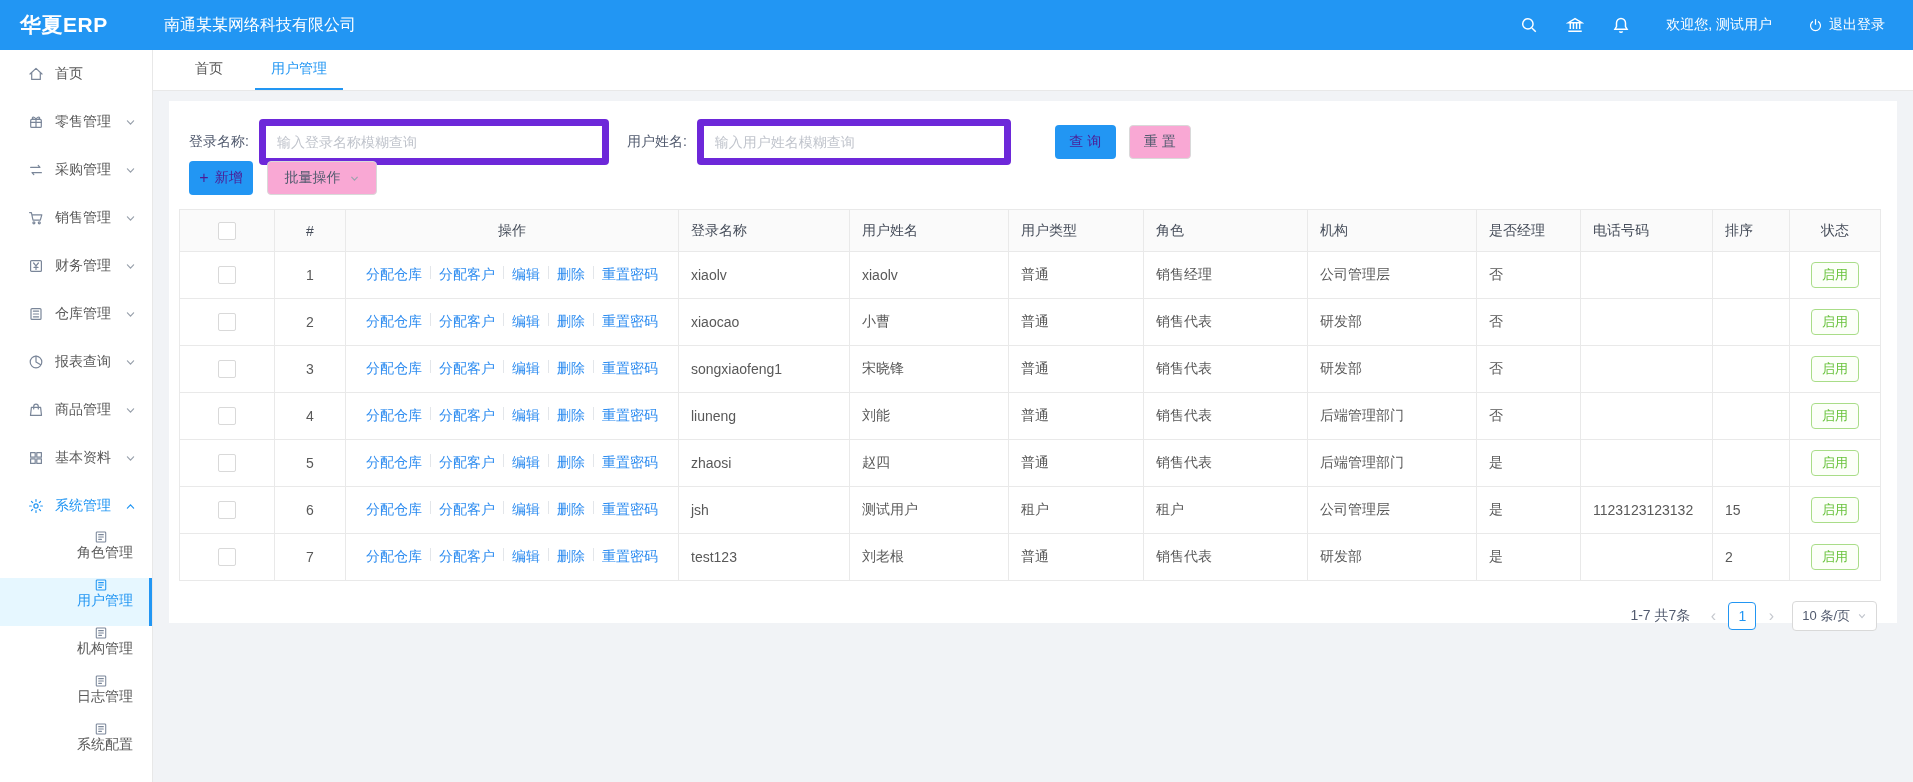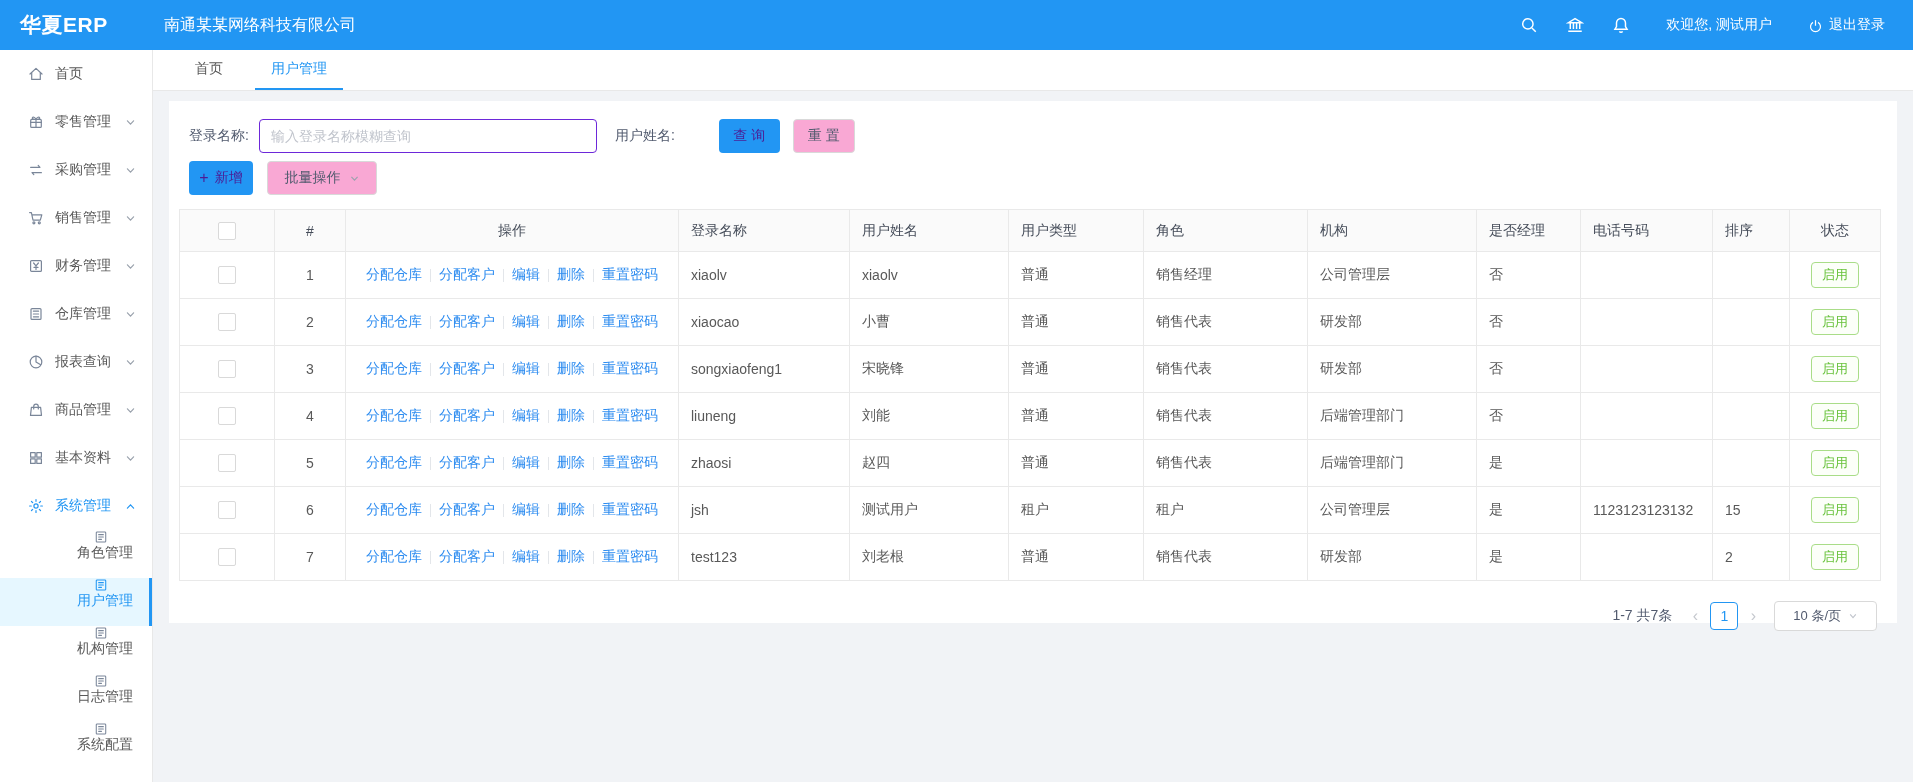--- a/index.html
+++ b/index.html
@@ -7,21 +7,21 @@
   .page{position:relative;width:1913px;height:782px;background:#f1f3f6;overflow:hidden;}
 
   
   .header{position:absolute;top:0;left:0;right:0;height:50px;background:#2296f3;display:flex;align-items:center;color:#fff;z-index:5;}
   .logo{width:132px;padding-left:20px;font-size:21px;font-weight:bold;letter-spacing:.5px;white-space:nowrap;}
   .company{font-size:16px;font-weight:500;margin-left:12px;white-space:nowrap;}
   .hright{margin-left:auto;display:flex;align-items:center;padding-right:28px;}
   .hicon{width:18px;height:18px;margin-left:28px;cursor:pointer;display:inline-flex;}
   .hicon svg{width:18px;height:18px;}
   .welcome{font-size:14px;margin-left:36px;white-space:nowrap;}
-  .logout{display:flex;align-items:flex-end;font-size:14px;margin-left:36px;cursor:pointer;white-space:nowrap;}
+  .logout{display:flex;align-items:center;font-size:14px;margin-left:36px;cursor:pointer;white-space:nowrap;}
   .logout .hicon{width:15px;height:15px;margin:0 6px 0 0;}
   .logout .hicon svg{width:15px;height:15px;}
 
   
   .sidebar{position:absolute;top:50px;left:0;bottom:0;width:152px;background:#fff;border-right:1px solid #e8e8e8;overflow:hidden;z-index:4;}
   .side-item{height:48px;display:flex;align-items:center;padding:0 16px 0 28px;font-size:14px;color:#595959;cursor:pointer;}
   .side-item .s-icon{width:16px;height:16px;margin-right:11px;color:#7a8699;display:inline-flex;flex:none;}
   .side-item .s-icon svg{width:16px;height:16px;}
   .side-item .chev{margin-left:auto;color:#9aa2ad;display:inline-flex;width:11px;height:11px;}
   .side-item .chev svg{width:11px;height:11px;}
@@ -37,21 +37,21 @@
   .main{position:absolute;top:50px;left:153px;right:0;bottom:0;}
   .tabbar{height:40px;background:#fff;border-bottom:1px solid #e8e8e8;display:flex;align-items:stretch;padding-left:26px;}
   .tab{font-size:14px;color:#595959;padding:0 16px;margin-right:16px;display:flex;align-items:center;cursor:pointer;border-bottom:2px solid transparent;}
   .tab.active{color:#2296f3;border-bottom:2px solid #2296f3;}
 
   .card{position:absolute;top:51px;left:16px;right:16px;height:522px;background:#fff;}
 
   
   .filter-row{position:absolute;top:18px;left:20px;display:flex;align-items:center;}
   .flabel{font-size:14px;color:#515a6e;white-space:nowrap;}
-  .finput{height:32px;border:1px solid #6d28d9;border-radius:4px;padding:0 11px;font-size:14px;color:#515a6e;margin-left:10px;outline:none;}
+  .finput{height:32px;border:7px solid #6d28d9;border-radius:4px;padding:0 11px;font-size:14px;color:#515a6e;margin-left:10px;outline:none;}
   .finput::placeholder{color:#c0c4cc;}
   .finput.w1{width:314px;}
   .finput.w2{width:278px;margin-left:10px;}
   .flabel.second{margin-left:18px;}
   .btn{height:34px;border-radius:4px;font-size:14px;cursor:pointer;border:1px solid transparent;display:inline-flex;align-items:center;justify-content:center;box-sizing:border-box;}
   .btn.primary{background:#2296f3;color:#4c1d95;}
   .btn.plain{background:#f9a8d4;color:#515a6e;border-color:#d9d9d9;}
   .btn.search{width:61px;margin-left:44px;}
   .btn.reset{width:62px;margin-left:13px;}
 
@@ -65,31 +65,31 @@
 
   
   .table-wrap{position:absolute;top:108px;left:10px;}
   table{border-collapse:collapse;table-layout:fixed;width:1701px;}
   th,td{border:1px solid #e9e9e9;padding:0 12px;font-size:14px;overflow:hidden;white-space:nowrap;}
   thead th{background:#fafafa;height:41px;font-weight:500;color:#454c59;text-align:left;}
   tbody td{height:46px;color:#595959;background:#fff;}
   th.c,td.c{text-align:center;padding:0 4px;}
   .cbx{width:16px;height:16px;border:1px solid #d9d9d9;border-radius:2px;background:#fff;margin:0 auto;cursor:pointer;}
   td.ops{padding:0 6px;}
-  .opswrap{display:flex;align-items:center;justify-content:center;}
+  .opswrap{display:flex;align-items:flex-start;justify-content:center;}
   .oplink{color:#2d8cf0;text-decoration:none;cursor:pointer;white-space:nowrap;}
   .opsep{width:1px;height:13px;background:#e3e6ea;margin:0 8px;flex:none;}
   .badge{display:inline-block;padding:3px 10px;font-size:13px;line-height:1.35;color:#67c23a;border:1px solid #a9dd88;border-radius:4px;background:#fcfff9;cursor:pointer;}
 
   
   .pagination{position:absolute;top:500px;right:20px;display:flex;align-items:center;}
   .ptotal{font-size:14px;color:#515a6e;margin-right:14px;}
   .parrow{font-size:16px;color:#c5c8ce;width:18px;text-align:center;cursor:pointer;line-height:1;}
   .ppage{width:26px;height:26px;border:1px solid #2296f3;border-radius:4px;color:#2296f3;font-size:14px;display:flex;align-items:center;justify-content:center;margin:0 6px;cursor:pointer;background:#fff;}
-  .psize{height:28px;border:1px solid #d9d9d9;border-radius:4px;background:#fff;display:flex;align-items:center;padding:0 18px;font-size:13px;color:#515a6e;margin-left:12px;cursor:pointer;}
+  .psize{height:28px;border:1px solid #d9d9d9;border-radius:4px;background:#fff;display:flex;align-items:center;padding:0 9px;font-size:13px;color:#515a6e;margin-left:12px;cursor:pointer;}
   .psize .chev{margin-left:7px;color:#c0c4cc;display:inline-flex;width:10px;height:10px;}
   .psize .chev svg{width:10px;height:10px;}
 </style>
 </head>
 <body>
 
 <div class="page">
 
   <div class="header">
     <div class="logo">华夏ERP</div>
@@ -319,20 +319,21 @@
         <div class="tab">首页</div>
         <div class="tab active">用户管理</div>
       </div>
 
     <div class="card">
 
       <div class="filter-row">
         <span class="flabel">登录名称:</span>
         <input class="finput w1" type="text" placeholder="输入登录名称模糊查询" style="">
         <span class="flabel second">用户姓名:</span>
+        <input class="finput w2" type="text" placeholder="输入用户姓名模糊查询" style="">
         <button class="btn primary search">查 询</button>
         <button class="btn plain reset">重 置</button>
       </div>
 
       <div class="toolbar-row">
         <button class="btn primary add">
             <span class="plus">+</span>
             <span>新增</span>
           </button>
         <button class="btn plain batch">

